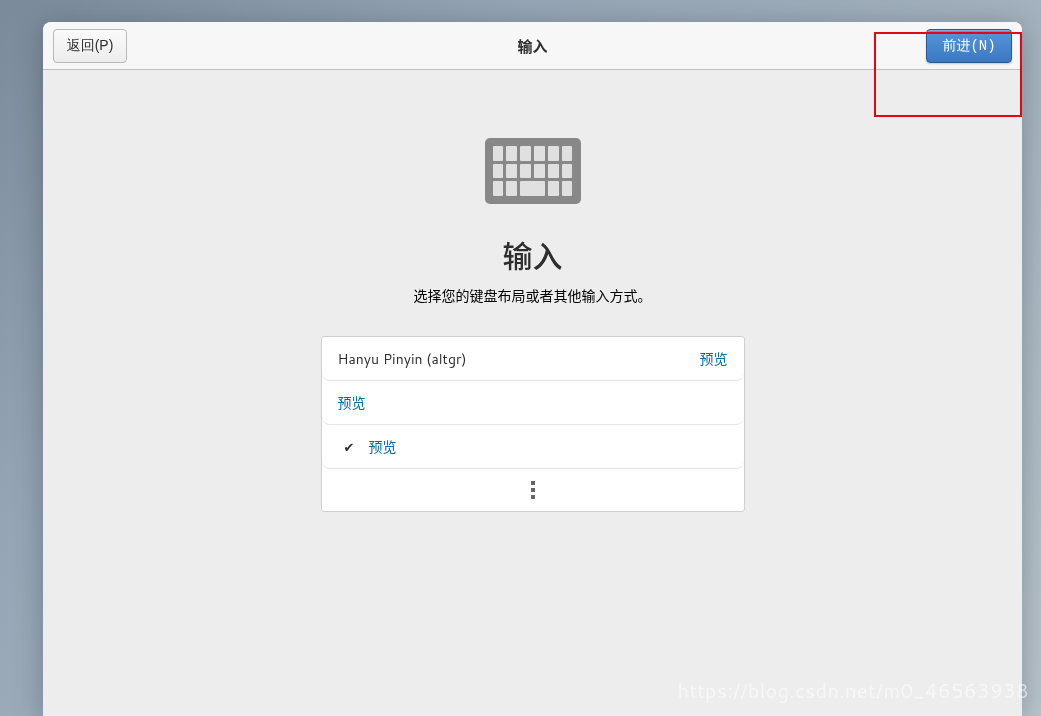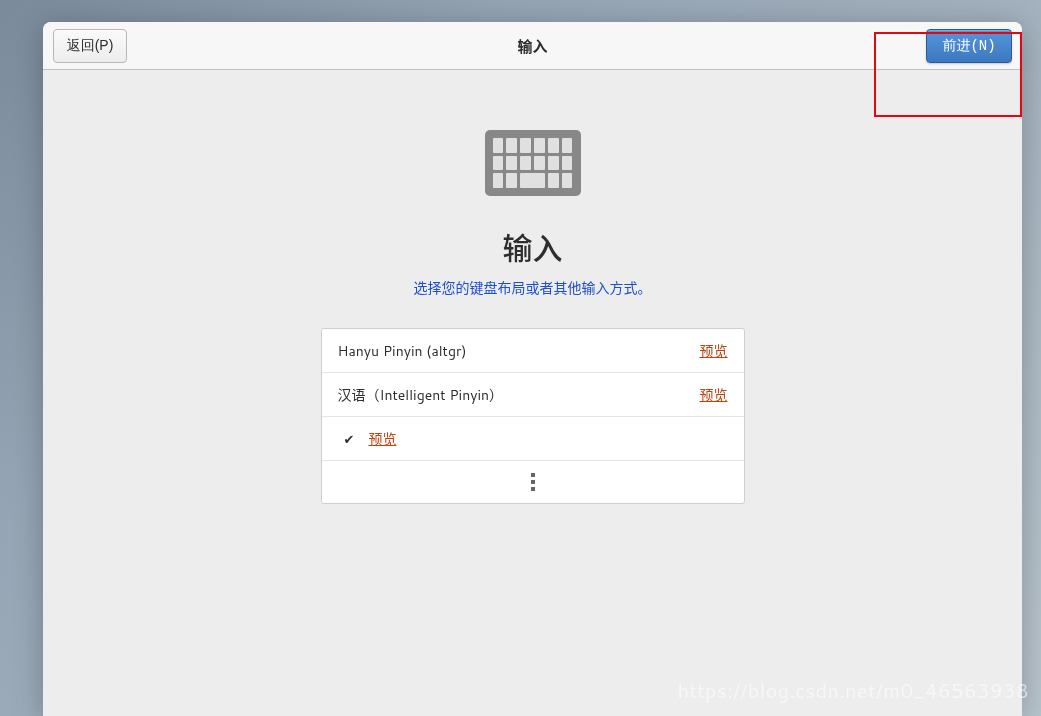--- a/index.html
+++ b/index.html
@@ -15,20 +15,21 @@
       position: absolute;
       left: 43px;
       top: 22px;
       right: 19px;
       bottom: 0;
       background: #ededed;
       border-radius: 8px 8px 0 0;
       box-shadow: 0 4px 30px rgba(0,0,0,0.25);
       display: flex;
       flex-direction: column;
+      gap: 8px;
     }
     .header {
       height: 48px;
       display: flex;
       align-items: center;
       justify-content: space-between;
       padding: 0 10px;
       border-bottom: 1px solid #c0c0c0;
       background: #f7f7f7;
       border-radius: 8px 8px 0 0;
@@ -103,49 +104,49 @@
     }
     .page-heading {
       margin-top: 28px;
       font-size: 30px;
       font-weight: 500;
       color: #2e2e2e;
     }
     .page-subtitle {
       margin-top: 8px;
       font-size: 14px;
-      color: #1d4ed8;
+      color: #000000;
     }
     .list {
       margin-top: 30px;
       width: 424px;
       background: #fff;
       border: 1px solid #cfcfcf;
       border-radius: 3px;
     }
     .list-row {
       display: flex;
       align-items: center;
       height: 44px;
       padding: 0 16px;
       border-bottom: 1px solid #e5e5e5;
       font-size: 14px;
       color: #2e2e2e;
       cursor: pointer;
+      border-radius: 8px;
     }
     .list-row:last-child { border-bottom: none; }
     .row-label { flex: 1; }
     .check {
       margin: 0 14px 0 6px;
       font-size: 13px;
       color: #2e2e2e;
     }
     .preview-link {
-      color: #c2410c;
-      text-decoration: underline;
+      color: #0369a1;
       cursor: pointer;
       font-size: 14px;
     }
     .more-row {
       height: 42px;
       display: flex;
       align-items: center;
       justify-content: center;
       cursor: pointer;
     }
@@ -205,21 +206,20 @@
 
     <h1 class="page-heading">输入</h1>
     <p class="page-subtitle">选择您的键盘布局或者其他输入方式。</p>
 
     <div class="list">
       <div class="list-row">
         <span class="row-label">Hanyu Pinyin (altgr)</span>
         <a class="preview-link">预览</a>
       </div>
       <div class="list-row">
-        <span class="row-label">汉语（Intelligent Pinyin）</span>
         <a class="preview-link">预览</a>
       </div>
       <div class="list-row">
         <span class="check">✔</span>
         <a class="preview-link">预览</a>
       </div>
       <div class="list-row more-row">
         <div class="dots">
           <span></span>
             <span></span>

